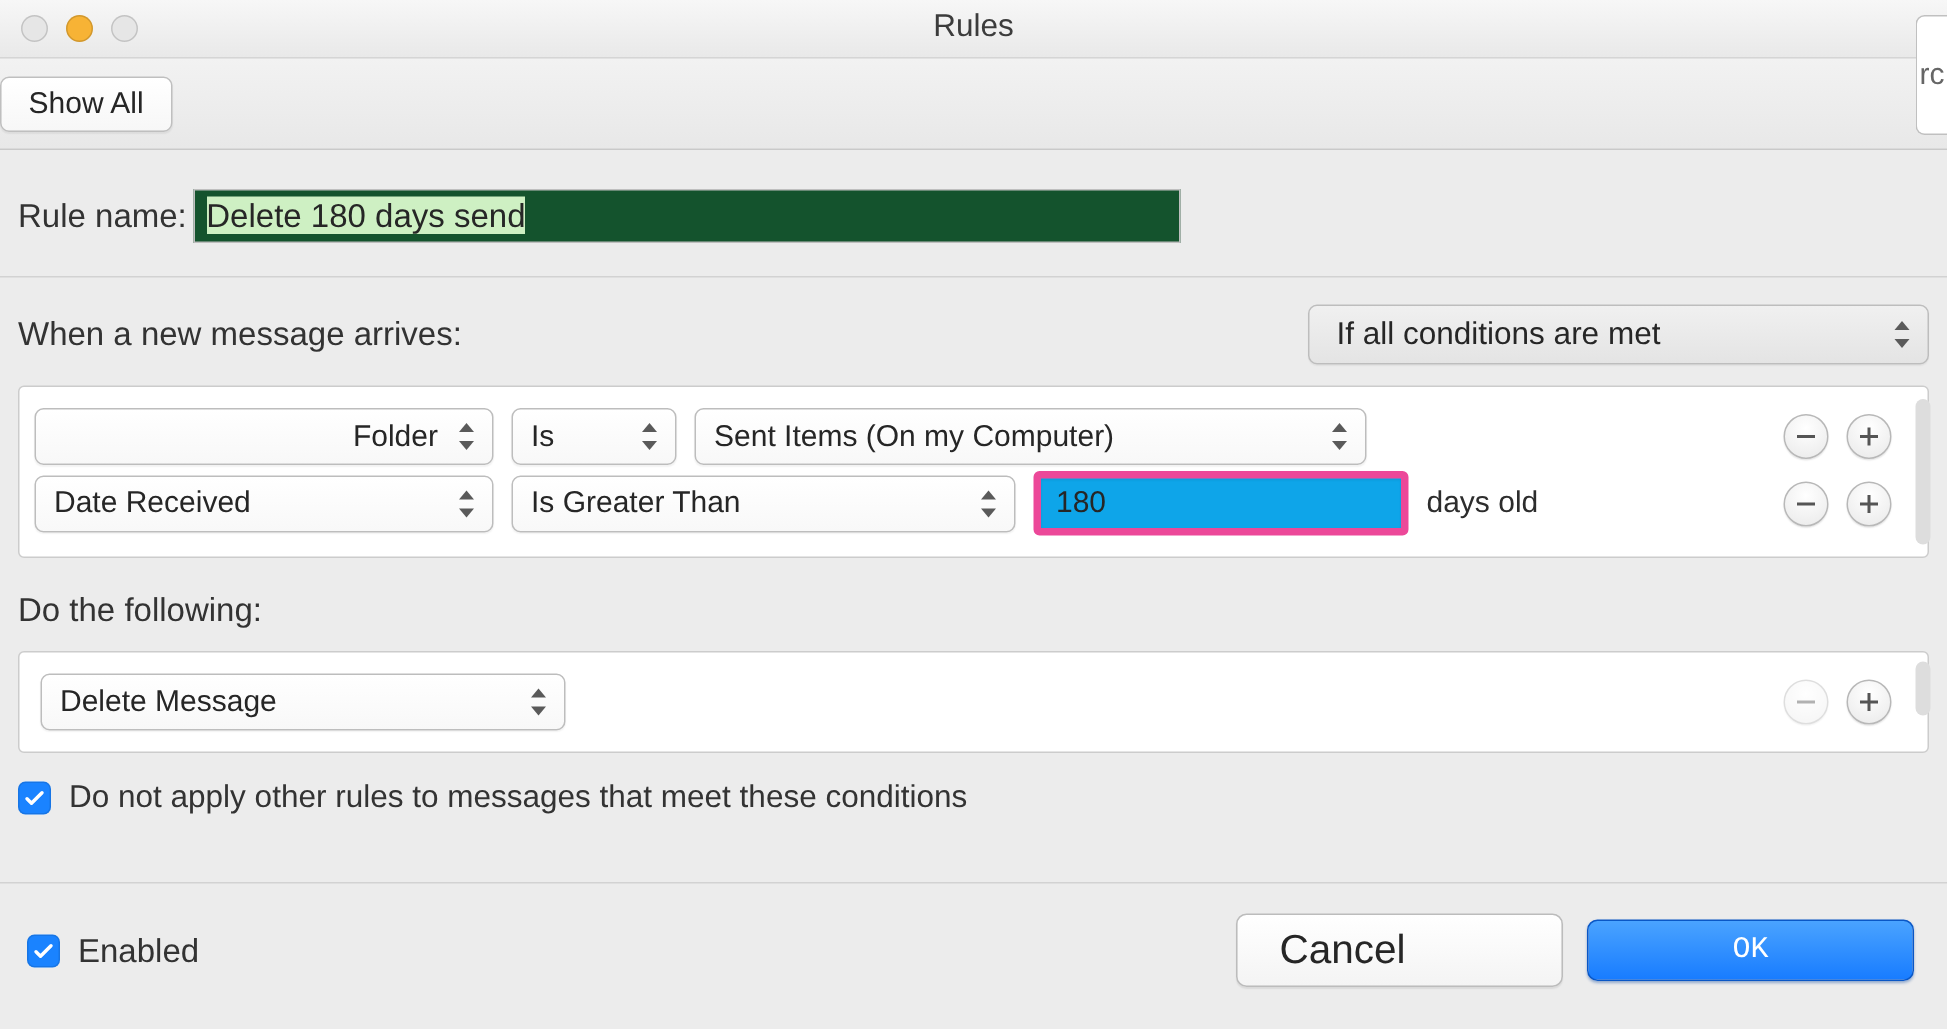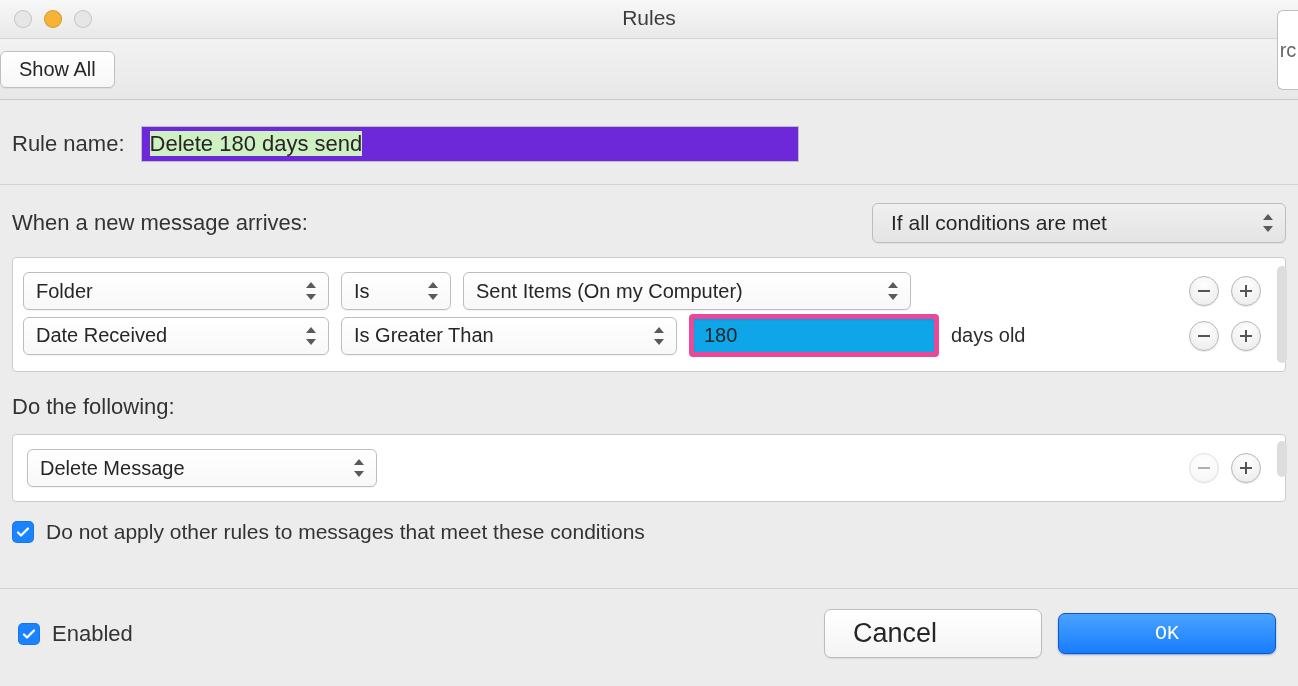--- a/index.html
+++ b/index.html
@@ -67,31 +67,31 @@
     align-items: center;
     justify-content: center;
     overflow: hidden;
   }
   .body {
     padding: 0;
   }
   .rule-name-row {
     display: flex;
     align-items: center;
-    gap: 16px;
+    gap: 4px;
     padding: 26px 12px 22px 12px;
     border-bottom: 1px solid #d2d2d2;
   }
   .label { font-size: 22px; color: #333; }
   .rule-name-input {
     font-size: 22px;
     padding: 4px 8px;
     width: 640px;
     border: 1px solid #bfbfbf;
-    background: #6d28d9;
+    background: #14532d;
   }
   .rule-name-input .sel {
     background: #cef0c3;
   }
   .section {
     padding: 18px 12px 0 12px;
   }
   .row {
     display: flex;
     align-items: center;
@@ -256,21 +256,21 @@
     border-radius: 4px;
     background: #fff;
     padding: 10px 8px 10px 14px;
     position: relative;
   }
   .donot-row {
     padding: 18px 12px 24px 12px;
   }
 
   
-  .w-folder { width: 256px; }
+  .w-folder { width: 256px; justify-content: flex-end; }
   .w-is     { width: 60px; }
   .w-sent   { width: 398px; }
   .w-date   { width: 256px; }
   .w-gt     { width: 286px; }
   .w-act    { width: 300px; }
   .w-match  { width: 350px; }
 
 </style>
 </head>
 <body>

